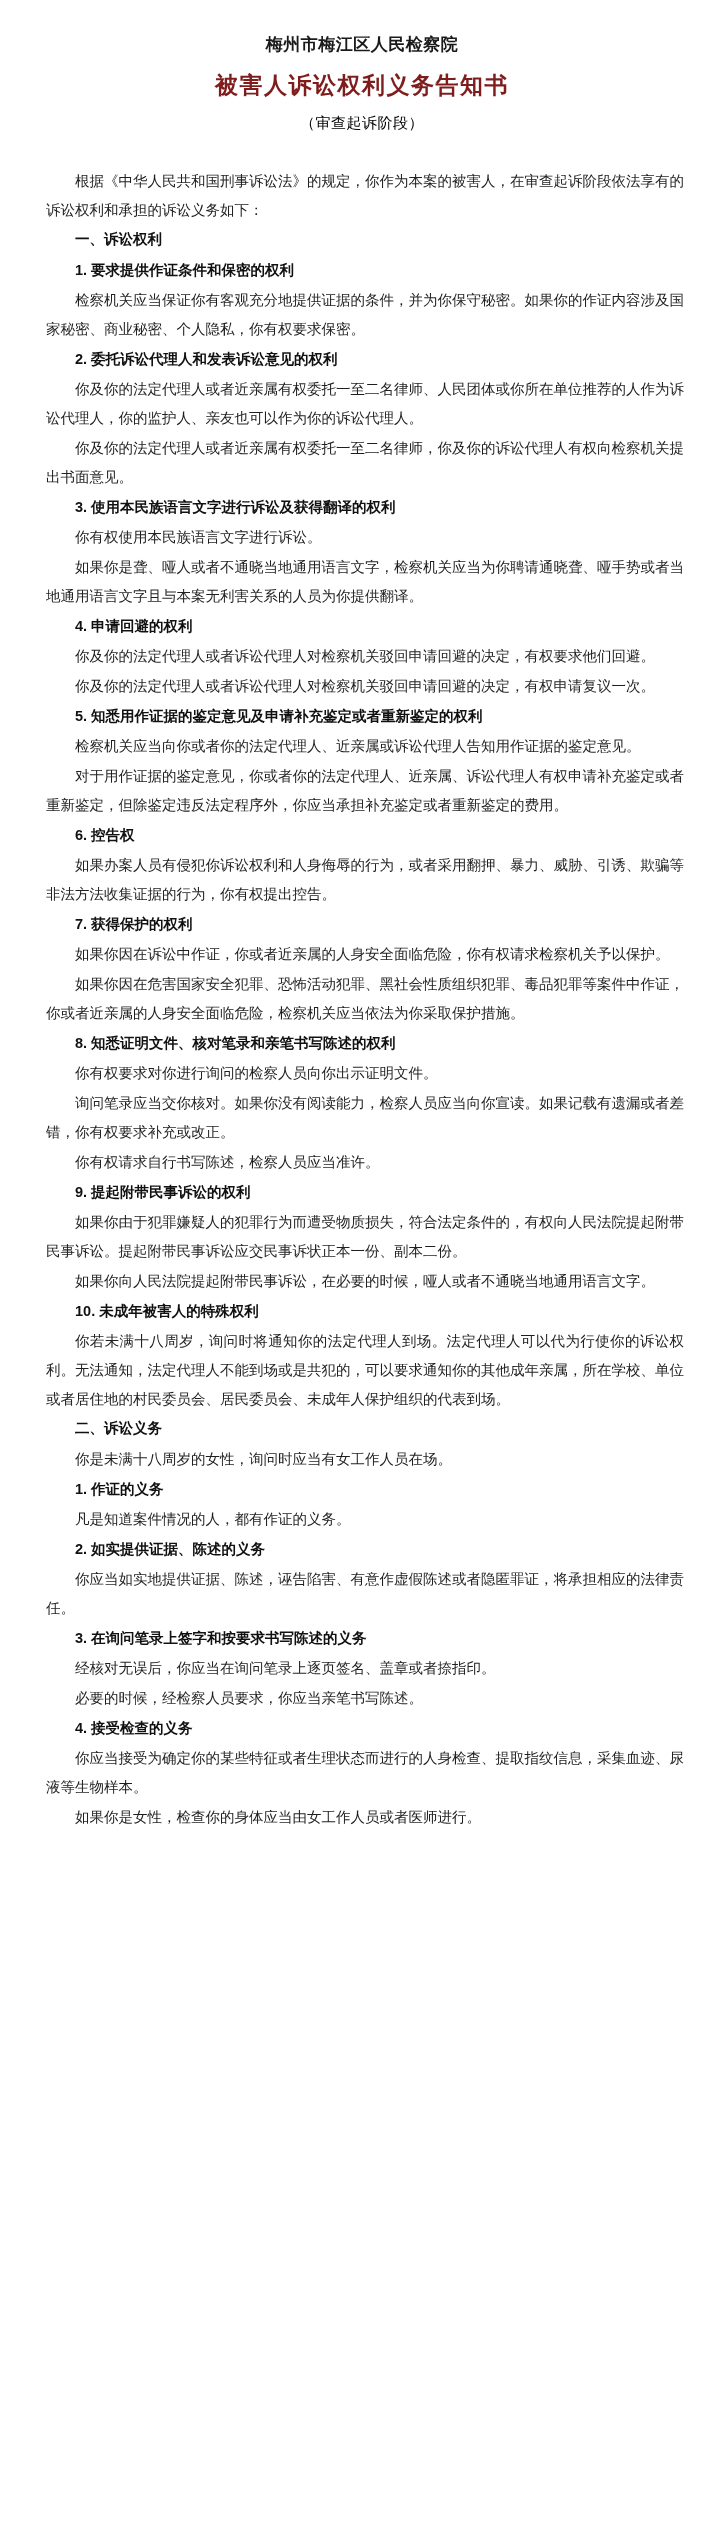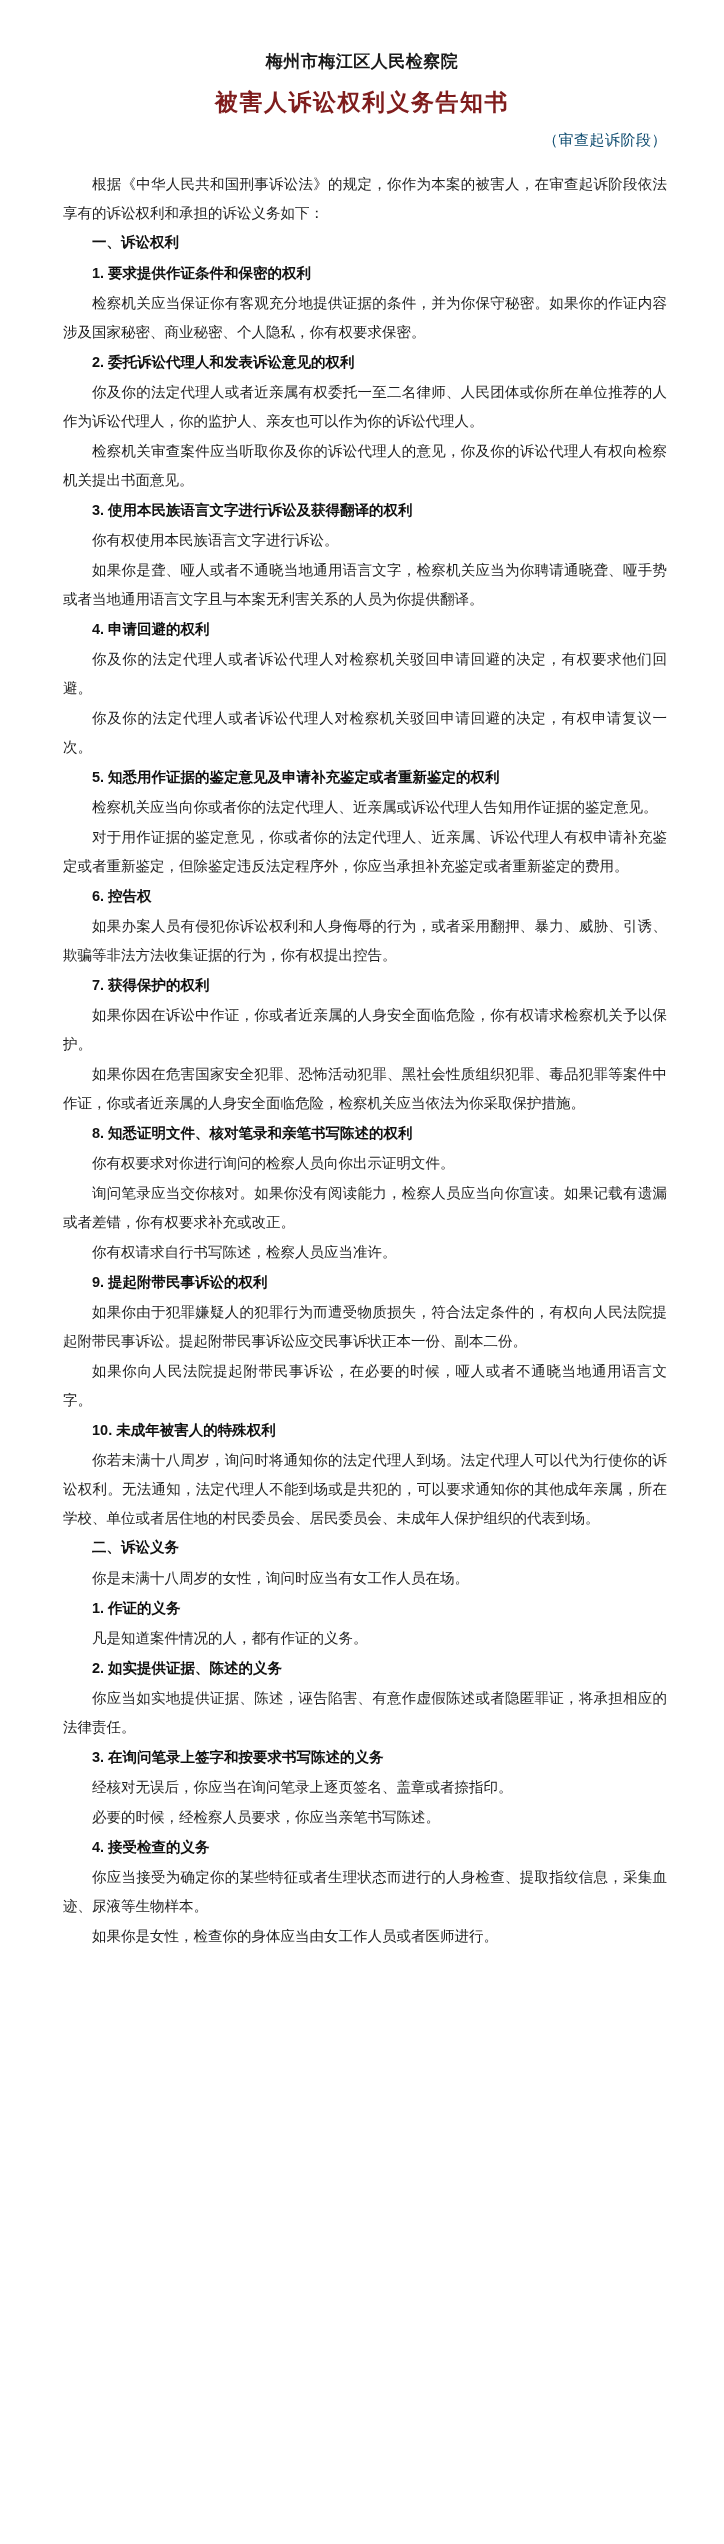--- a/index.html
+++ b/index.html
@@ -9,21 +9,21 @@
   }
   body {
     font-family: "Liberation Sans", "DejaVu Sans", sans-serif;
   }
   .page {
     width: 724px;
     min-height: 2544px;
     box-sizing: border-box;
     background: #ffffff;
     position: relative;
-    padding: 17px;
+    padding: 0;
     overflow: hidden;
   }
   .topline {
     height: 4px;
     background: #ffffff;
   }
   .doc {
     box-sizing: border-box;
     padding: 22px 40px 24px 40px;
   }
@@ -39,25 +39,25 @@
   .title {
     text-align: center;
     font-size: 23px;
     font-weight: bold;
     color: #7f1d1d;
     letter-spacing: 1.5px;
     margin: 4px 0 10px 0;
     line-height: 1.5;
   }
   .subtitle {
-    text-align: right;
+    text-align: center;
     font-size: 15px;
-    color: #0c4a6e;
+    color: #000000;
     letter-spacing: 0.5px;
-    margin: 0 0 18px 0;
+    margin: 0 0 32px 0;
     line-height: 1.5;
   }
   .para {
     font-size: 14.5px;
     color: #1f1f1f;
     line-height: 2.0;
     text-align: justify;
     text-justify: inter-ideograph;
     text-indent: 2em;
     margin: 0 0 1px 6px;
@@ -89,21 +89,21 @@
     <div class="org">梅州市梅江区人民检察院</div>
     <div class="title">被害人诉讼权利义务告知书</div>
     <div class="subtitle">（审查起诉阶段）</div>
 
     <div class="para">根据《中华人民共和国刑事诉讼法》的规定，你作为本案的被害人，在审查起诉阶段依法享有的诉讼权利和承担的诉讼义务如下：</div>
     <div class="para section">一、诉讼权利</div>
     <div class="para bold">1. 要求提供作证条件和保密的权利</div>
     <div class="para">检察机关应当保证你有客观充分地提供证据的条件，并为你保守秘密。如果你的作证内容涉及国家秘密、商业秘密、个人隐私，你有权要求保密。</div>
     <div class="para bold">2. 委托诉讼代理人和发表诉讼意见的权利</div>
     <div class="para">你及你的法定代理人或者近亲属有权委托一至二名律师、人民团体或你所在单位推荐的人作为诉讼代理人，你的监护人、亲友也可以作为你的诉讼代理人。</div>
-    <div class="para">检察机关审查案件应当听取你及你的诉讼代理人的意见，你及你的诉讼代理人有权向检察机关提出书面意见。</div>
+    <div class="para">你及你的法定代理人或者近亲属有权委托一至二名律师，你及你的诉讼代理人有权向检察机关提出书面意见。</div>
     <div class="para bold">3. 使用本民族语言文字进行诉讼及获得翻译的权利</div>
     <div class="para">你有权使用本民族语言文字进行诉讼。</div>
     <div class="para">如果你是聋、哑人或者不通晓当地通用语言文字，检察机关应当为你聘请通晓聋、哑手势或者当地通用语言文字且与本案无利害关系的人员为你提供翻译。</div>
     <div class="para bold">4. 申请回避的权利</div>
     <div class="para">你及你的法定代理人或者诉讼代理人对检察机关驳回申请回避的决定，有权要求他们回避。</div>
     <div class="para">你及你的法定代理人或者诉讼代理人对检察机关驳回申请回避的决定，有权申请复议一次。</div>
     <div class="para bold">5. 知悉用作证据的鉴定意见及申请补充鉴定或者重新鉴定的权利</div>
     <div class="para">检察机关应当向你或者你的法定代理人、近亲属或诉讼代理人告知用作证据的鉴定意见。</div>
     <div class="para">对于用作证据的鉴定意见，你或者你的法定代理人、近亲属、诉讼代理人有权申请补充鉴定或者重新鉴定，但除鉴定违反法定程序外，你应当承担补充鉴定或者重新鉴定的费用。</div>
     <div class="para bold">6. 控告权</div>

